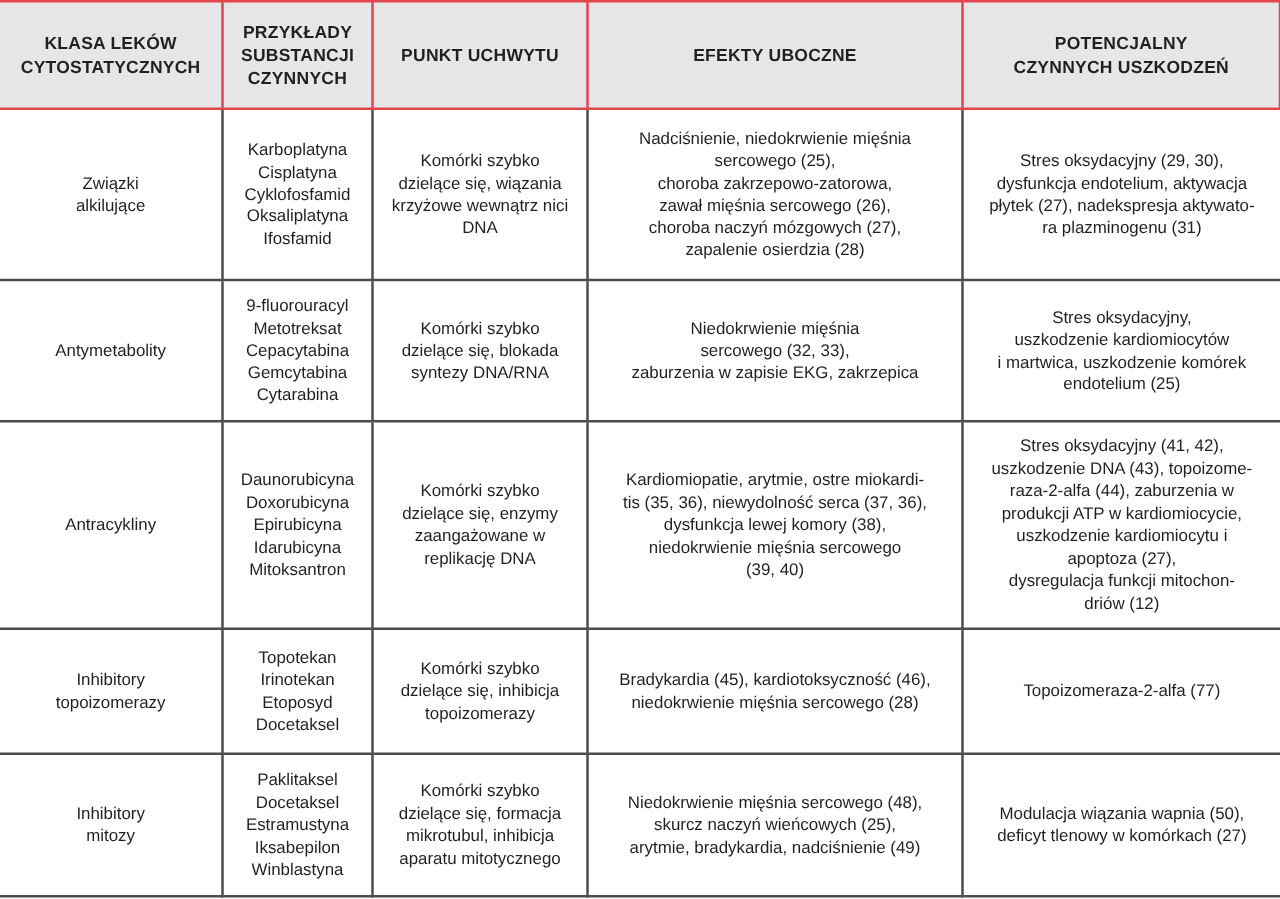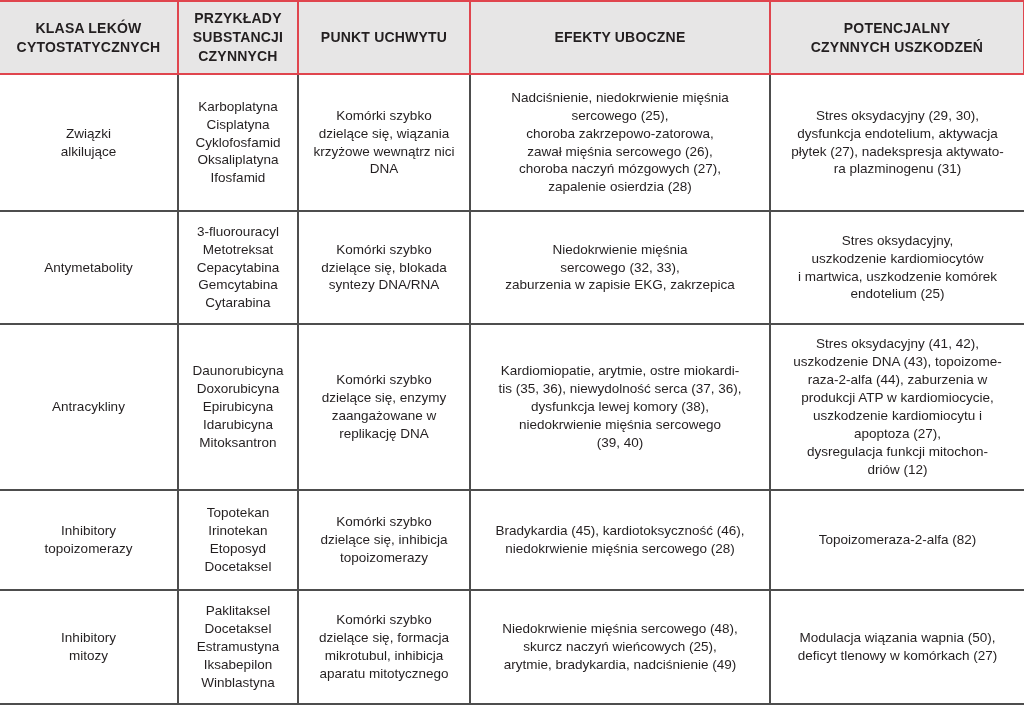--- a/index.html
+++ b/index.html
@@ -45,21 +45,21 @@
     font-size:13.5px;
     text-align:center;
     vertical-align:middle;
     white-space:pre-line;
     line-height:1.33;
     padding:3px 5px;
   }
   td:first-child{border-left:none;}
   td:last-child{border-right:none;}
 
-  tr.hdr{height:73px;}
+  tr.hdr{height:86px;}
   tr.r0{height:137px;}
   tr.r1{height:113px;}
   tr.r2{height:166px;}
   tr.r3{height:100px;}
   tr.r4{height:114px;}
 </style>
 </head>
 <body>
 
 <table>
@@ -102,21 +102,21 @@
 zawał mięśnia sercowego (26),
 choroba naczyń mózgowych (27),
 zapalenie osierdzia (28)</td>
       <td>Stres oksydacyjny (29, 30),
 dysfunkcja endotelium, aktywacja
 płytek (27), nadekspresja aktywato-
 ra plazminogenu (31)</td>
     </tr>
     <tr class="r1">
       <td>Antymetabolity</td>
-      <td>3-fluorouracyl
+      <td>9-fluorouracyl
 Metotreksat
 Cepacytabina
 Gemcytabina
 Cytarabina</td>
       <td>Komórki szybko
 dzielące się, blokada
 syntezy DNA/RNA</td>
       <td>Niedokrwienie mięśnia
 sercowego (32, 33),
 zaburzenia w zapisie EKG, zakrzepica</td>
@@ -155,21 +155,21 @@
 topoizomerazy</td>
       <td>Topotekan
 Irinotekan
 Etoposyd
 Docetaksel</td>
       <td>Komórki szybko
 dzielące się, inhibicja
 topoizomerazy</td>
       <td>Bradykardia (45), kardiotoksyczność (46),
 niedokrwienie mięśnia sercowego (28)</td>
-      <td>Topoizomeraza-2-alfa (82)</td>
+      <td>Topoizomeraza-2-alfa (77)</td>
     </tr>
     <tr class="r4">
       <td>Inhibitory
 mitozy</td>
       <td>Paklitaksel
 Docetaksel
 Estramustyna
 Iksabepilon
 Winblastyna</td>
       <td>Komórki szybko

